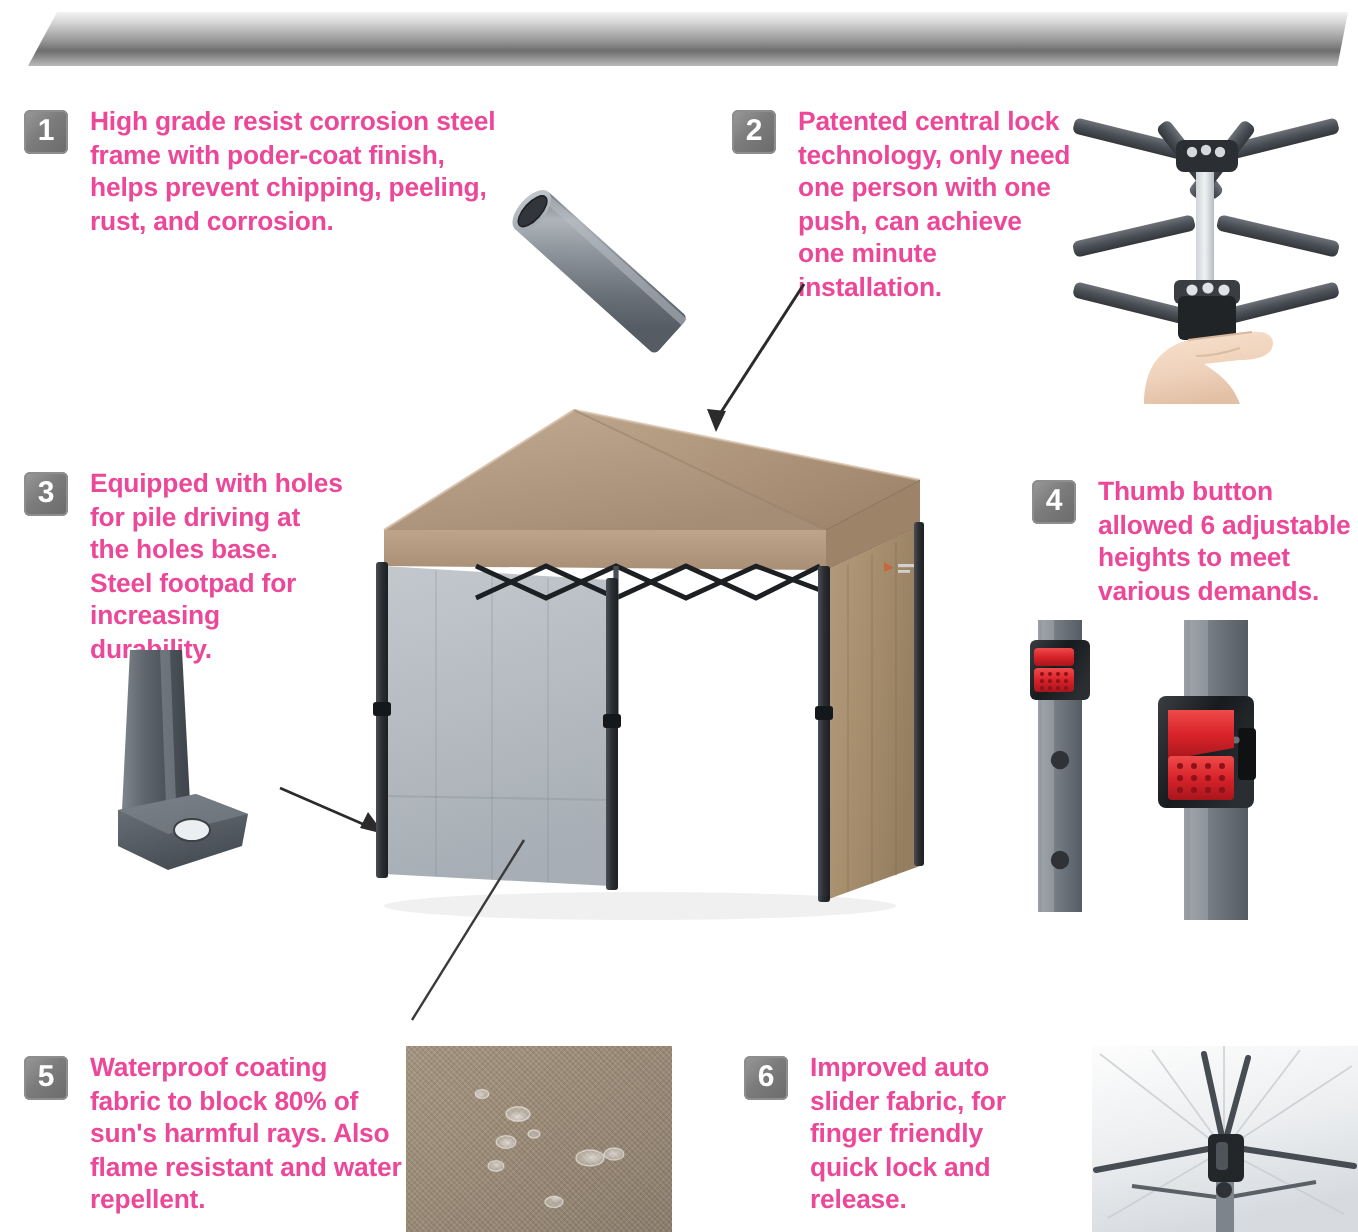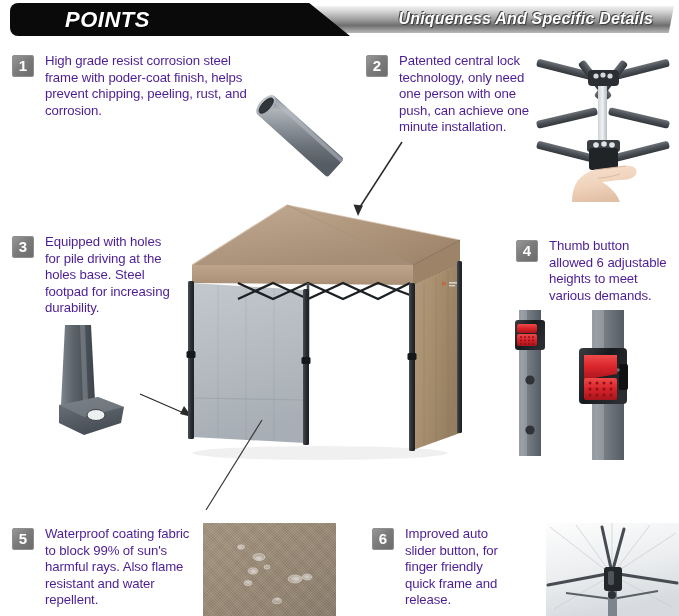--- a/index.html
+++ b/index.html
@@ -43,21 +43,21 @@
   .badge{
     position:absolute;left:0;top:0;width:22px;height:22px;
     border-radius:3px;
     background:linear-gradient(135deg,#9a9a9a 0%,#7c7c7c 45%,#6a6a6a 100%);
     color:#fff;font-size:15px;font-weight:bold;
     text-align:center;line-height:22px;
     box-shadow:inset 0 0 0 1px #8e8e8e;
   }
   .ptext{
     position:absolute;left:33px;top:-2px;
-    font-size:13.2px;line-height:16.6px;font-weight:normal;color:#4c1d95;
+    font-size:13.2px;line-height:16.6px;font-weight:bold;color:#ec4899;
     letter-spacing:-.1px;
   }
   .p1{left:12px;top:55px;width:240px;}
   .p2{left:366px;top:55px;width:170px;}
   .p3{left:12px;top:236px;width:160px;}
   .p4{left:516px;top:240px;width:160px;}
   .p5{left:12px;top:528px;width:190px;}
   .p6{left:372px;top:528px;width:140px;}
 
   
@@ -93,24 +93,20 @@
   .leader{position:absolute;pointer-events:none;}
   svg{display:block;overflow:visible;}
 </style>
 </head>
 <body>
 
 <div id="page">
 
   <div class="banner">
     <div class="banner-bar"></div>
-    <div class="banner-tab">
-      <div class="banner-tab-text">POINTS</div>
-    </div>
-    <div class="banner-title">Uniqueness And Specific Details</div>
   </div>
 
   <div class="point p1">
     <div class="badge">1</div>
     <div class="ptext">High grade resist corrosion steel frame with poder-coat finish, helps prevent chipping, peeling, rust, and corrosion.</div>
   </div>
 
   <div class="tube-wrap">
     <svg width="115" height="120" viewBox="0 0 115 120">
       <defs>
@@ -419,42 +415,42 @@
   </div>
 
   <div class="leader" style="left:196px;top:418px;">
     <svg width="80" height="100" viewBox="0 0 80 100">
       <line x1="66" y1="2" x2="10" y2="92" stroke="#3a3a3a" stroke-width="1.2"></line>
     </svg>
   </div>
 
   <div class="point p5">
     <div class="badge">5</div>
-    <div class="ptext">Waterproof coating fabric to block 99% of sun's harmful rays. Also flame resistant and water repellent.</div>
+    <div class="ptext">Waterproof coating fabric to block 80% of sun's harmful rays. Also flame resistant and water repellent.</div>
   </div>
 
   <div class="fab-wrap">
     <div class="fabric"></div>
     <svg width="133" height="93" viewBox="0 0 133 93" style="position:absolute;inset:0;">
       <g fill="#ffffff" fill-opacity="0.30" stroke="#ffffff" stroke-opacity="0.5" stroke-width="0.7">
         <ellipse cx="56" cy="34" rx="6" ry="3.6"></ellipse>
         <ellipse cx="50" cy="48" rx="5" ry="3.2"></ellipse>
         <ellipse cx="45" cy="60" rx="4" ry="2.6"></ellipse>
         <ellipse cx="92" cy="56" rx="7" ry="4"></ellipse>
         <ellipse cx="104" cy="54" rx="5" ry="3"></ellipse>
         <ellipse cx="74" cy="78" rx="4.5" ry="2.8"></ellipse>
         <ellipse cx="38" cy="24" rx="3.4" ry="2.2"></ellipse>
         <ellipse cx="64" cy="44" rx="3" ry="2"></ellipse>
       </g>
     </svg>
   </div>
 
   <div class="point p6">
     <div class="badge">6</div>
-    <div class="ptext">Improved auto slider button, for finger friendly quick frame and release.</div>
+    <div class="ptext">Improved auto slider fabric, for finger friendly quick lock and release.</div>
   </div>
 
   <div class="under-wrap">
     <svg width="133" height="93" viewBox="0 0 133 93">
       <defs>
         <linearGradient id="canUnder" x1="0" y1="0" x2="0.3" y2="1">
           <stop offset="0" stop-color="#fdfdfd"></stop>
           <stop offset="0.55" stop-color="#eceef0"></stop>
           <stop offset="1" stop-color="#d7dbdf"></stop>
         </linearGradient>

